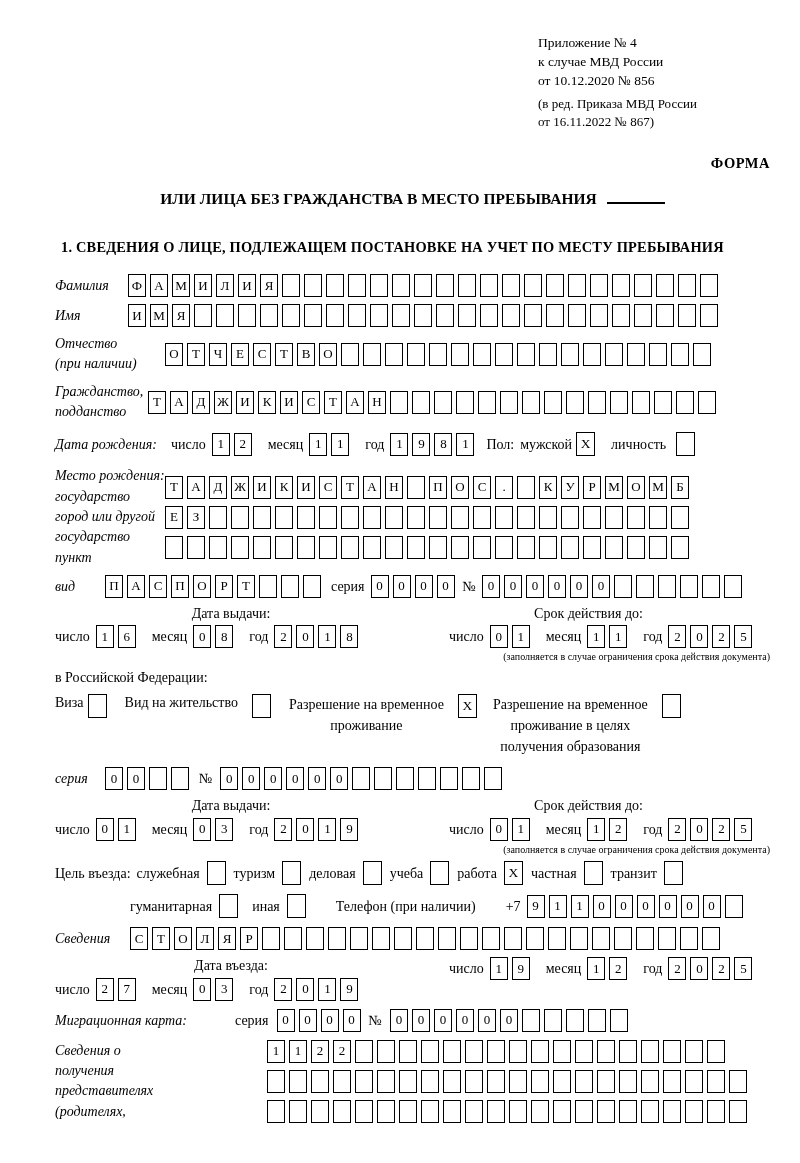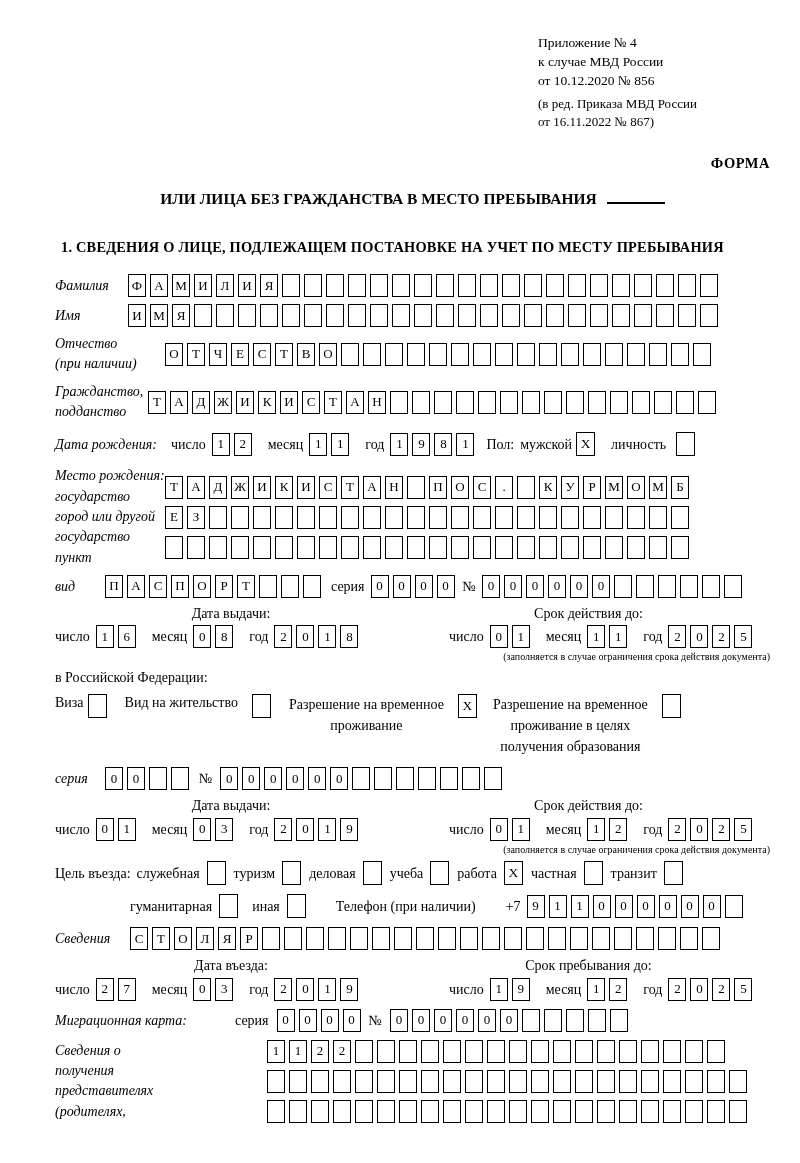--- a/index.html
+++ b/index.html
@@ -586,21 +586,20 @@
           <span class="cell">0</span>
           <span class="cell">3</span>
           <span class="dlabel">год</span>
           <span class="cell">2</span>
           <span class="cell">0</span>
           <span class="cell">1</span>
           <span class="cell">9</span>
         </div>
     </div>
     <div class="dg-right">
-      <div class="dg-title">Срок пребывания до:</div>
       <div class="daterow" style="margin-left:42px;">
           <span class="dlabel">число</span>
           <span class="cell">1</span>
           <span class="cell">9</span>
           <span class="dlabel">месяц</span>
           <span class="cell">1</span>
           <span class="cell">2</span>
           <span class="dlabel">год</span>
           <span class="cell">2</span>
           <span class="cell">0</span>

